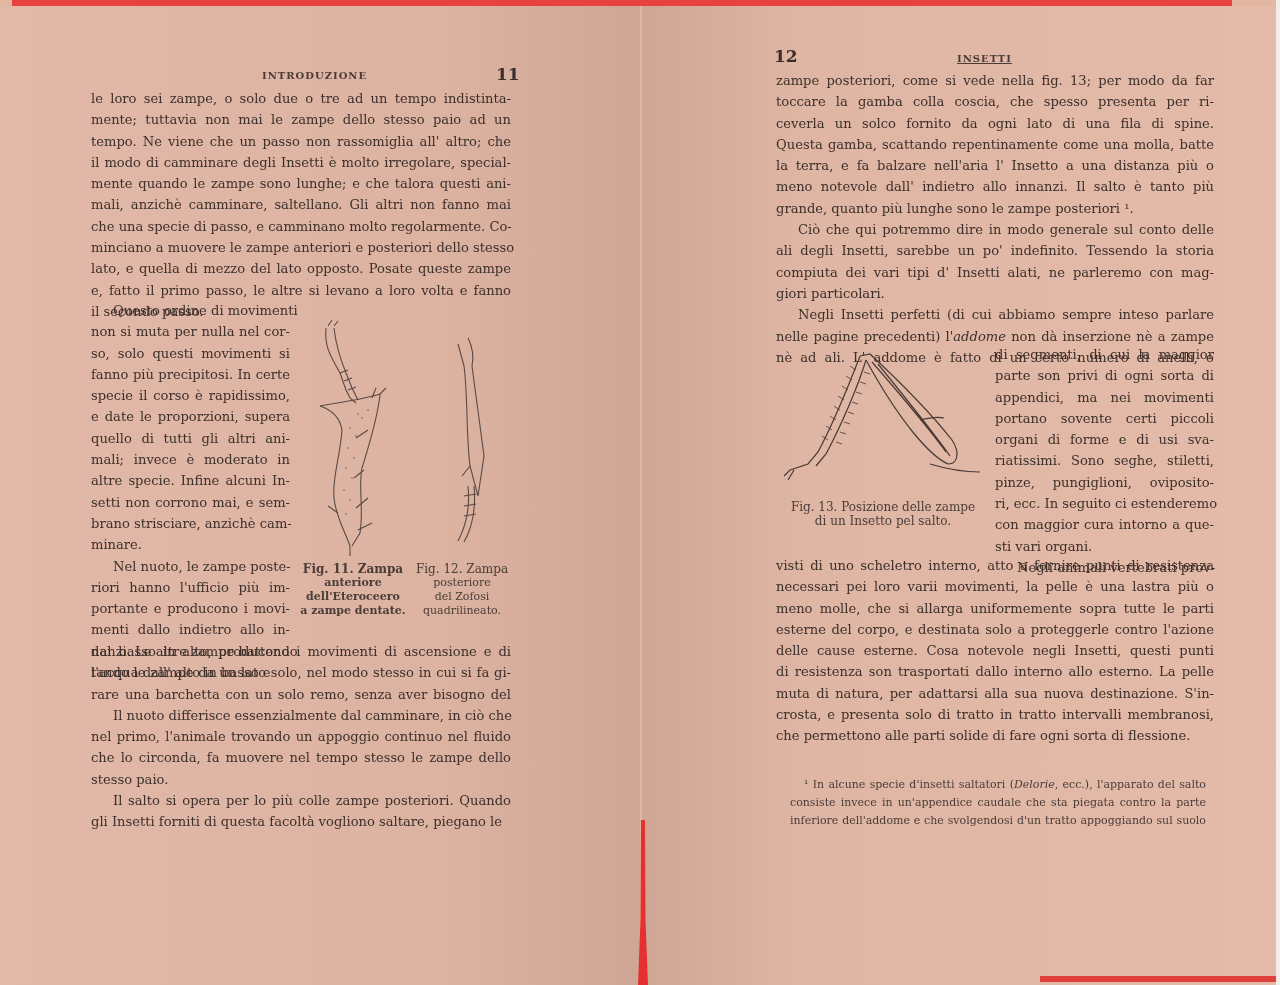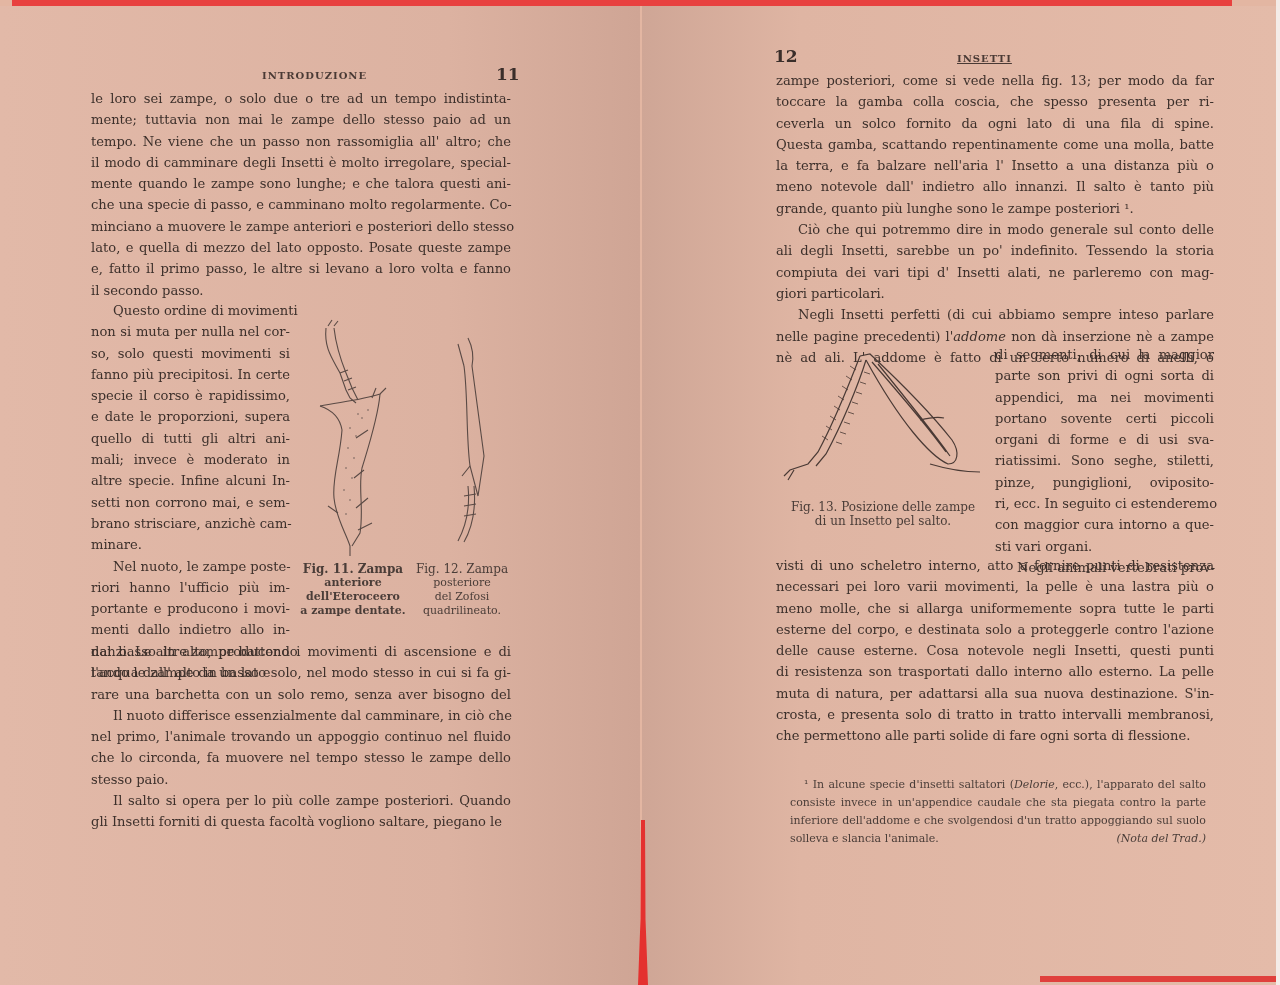--- a/index.html
+++ b/index.html
@@ -35,20 +35,21 @@
   <div class="page left"></div>
   <div class="runhead" style="left:262px;top:70px;">INTRODUZIONE</div>
   <div class="pagenum" style="left:496px;top:64px;">11</div>
 
   <div class="text" id="L-top" style="left:91px;top:88px;width:420px;">
       <span class="line">le loro sei zampe, o solo due o tre ad un tempo indistinta-</span>
       <span class="line">mente; tuttavia non mai le zampe dello stesso paio ad un</span>
       <span class="line">tempo. Ne viene che un passo non rassomiglia all' altro; che</span>
       <span class="line">il modo di camminare degli Insetti è molto irregolare, special-</span>
       <span class="line">mente quando le zampe sono lunghe; e che talora questi ani-</span>
+      <span class="line">mali, anzichè camminare, saltellano. Gli altri non fanno mai</span>
       <span class="line">che una specie di passo, e camminano molto regolarmente. Co-</span>
       <span class="line">minciano a muovere le zampe anteriori e posteriori dello stesso</span>
       <span class="line">lato, e quella di mezzo del lato opposto. Posate queste zampe</span>
       <span class="line">e, fatto il primo passo, le altre si levano a loro volta e fanno</span>
       <span class="line last">il secondo passo.</span>
     </div>
   <div class="text" id="L-narrow" style="left:91px;top:300px;width:199px;">
       <span class="line" style="padding-left: 22px;">Questo ordine di movimenti</span>
       <span class="line">non si muta per nulla nel cor-</span>
       <span class="line">so, solo questi movimenti si</span>
@@ -189,19 +190,18 @@
   </svg>
   <div class="caption" style="left:778px;top:500px;width:210px;">
     <div class="t">Fig. 13. Posizione delle zampe</div>
     <div class="t">di un Insetto pel salto.</div>
   </div>
 
   <div class="footnote" id="R-foot" style="left:790px;top:776px;width:416px;">
       <span class="line" style="padding-left: 14px;">¹ In alcune specie d'insetti saltatori (<em>Delorie</em>, ecc.), l'apparato del salto</span>
       <span class="line">consiste invece in un'appendice caudale che sta piegata contro la parte</span>
       <span class="line">inferiore dell'addome e che svolgendosi d'un tratto appoggiando sul suolo</span>
-      <span class="line last" style="position: relative;">solleva e slancia l'animale.<em style="position: absolute; right: 0px;">(Nota del Trad.)</em></span>
     </div>
 
   <div class="gutter"></div>
   <div class="bottomstrip"></div>
   <div class="rightedge"></div>
 </div>
 
 </body></html>

